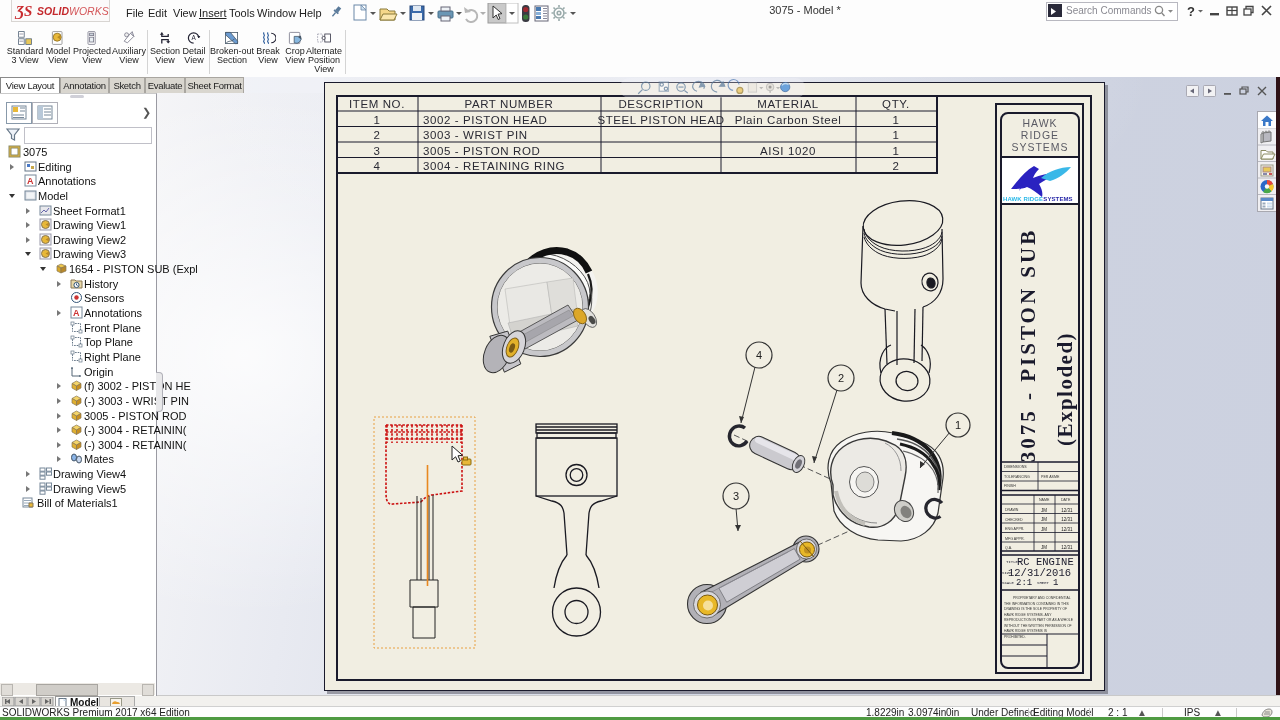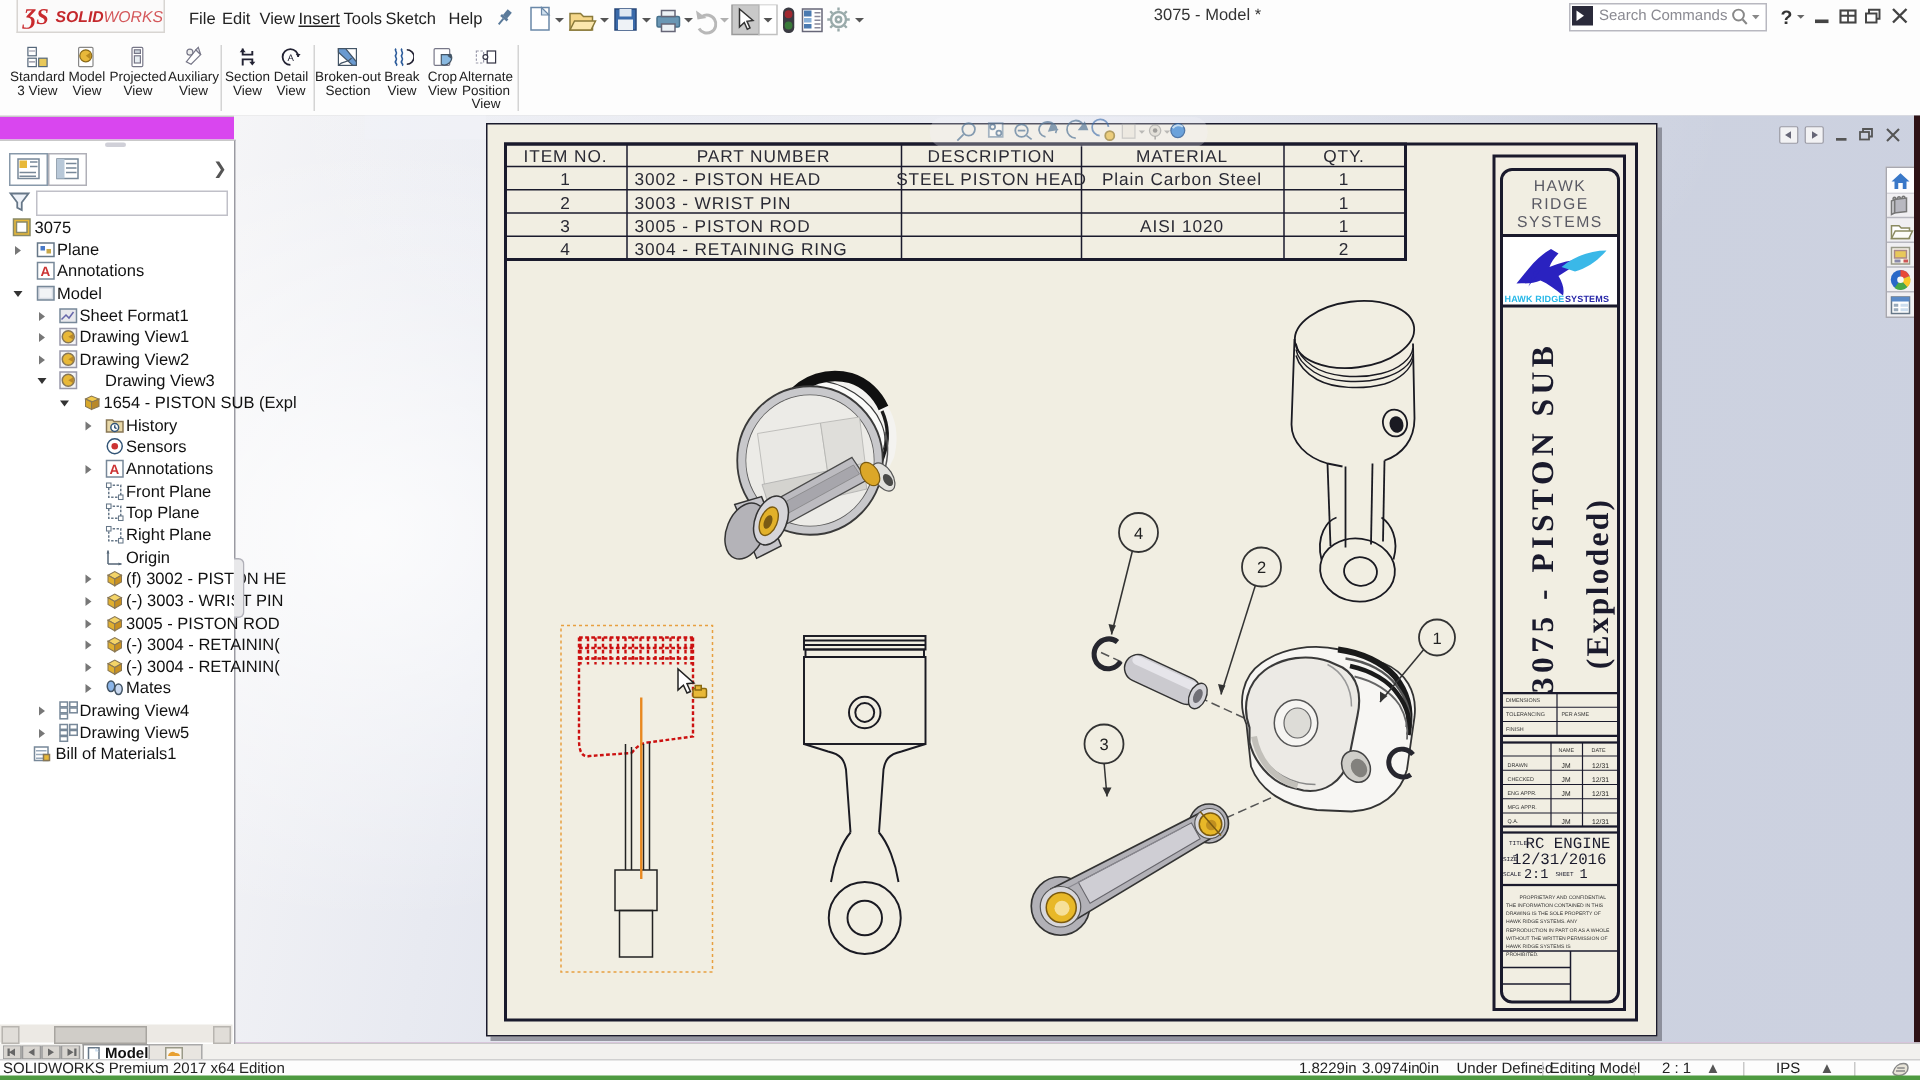--- a/index.html
+++ b/index.html
@@ -68,21 +68,21 @@
     <text x="4" y="16" font-family="Liberation Serif,serif" font-style="italic" font-weight="bold" font-size="15" fill="#c92a2e">ƷS</text>
     <text x="25" y="14.5" font-family="Liberation Sans,sans-serif" font-style="italic" font-weight="bold" font-size="10.5" fill="#c4282c">SOLID</text>
     <text x="57" y="14.5" font-family="Liberation Sans,sans-serif" font-style="italic" font-size="10.5" fill="#d4575a">WORKS</text>
   </svg>
 </div>
 <div class="abs menu" style="left:126px;">File</div>
 <div class="abs menu" style="left:148px;">Edit</div>
 <div class="abs menu" style="left:173px;">View</div>
 <div class="abs menu" style="left:199px;text-decoration:underline;">Insert</div>
 <div class="abs menu" style="left:229px;">Tools</div>
-<div class="abs menu" style="left:257px;">Sketch</div>
+<div class="abs menu" style="left:257px;">Window</div>
 <div class="abs menu" style="left:299px;">Help</div>
 <div class="abs" style="left:330px;top:5px;">
   <svg width="13" height="14" viewBox="0 0 13 14">
         <g transform="rotate(40 6 7)">
           <rect x="4.2" y="1" width="3.6" height="5" fill="#5a7a9a"></rect>
           <rect x="3.2" y="5.8" width="5.6" height="1.8" fill="#5a7a9a"></rect>
           <line x1="6" y1="7.6" x2="6" y2="12.5" stroke="#5a7a9a" stroke-width="1.3"></line>
         </g>
       </svg>
 </div>
@@ -242,20 +242,27 @@
     <svg width="20" height="20" viewBox="0 0 20 20">
           <rect x="2" y="5" width="6" height="10" fill="none" stroke="#99a" stroke-dasharray="2 1.4"></rect>
           <rect x="11" y="5" width="7" height="10" fill="#fff" stroke="#334"></rect>
           <circle cx="9.5" cy="10" r="2" fill="#fff" stroke="#334"></circle>
         </svg>
     Alternate<br>Position<br>View
   </div>
 </div>
 
 <div class="abs" style="left:243px;top:77px;width:81px;height:16px;background:rgba(240,242,247,0.75);z-index:5;"></div>
+<div class="abs" id="tabrow">
+  <div class="ctab active" style="left:0px;width:58px;">View Layout</div>
+  <div class="ctab" style="left:60px;width:47px;">Annotation</div>
+  <div class="ctab" style="left:109px;width:34px;">Sketch</div>
+  <div class="ctab" style="left:145px;width:38px;">Evaluate</div>
+  <div class="ctab" style="left:185px;width:57px;">Sheet Format</div>
+</div>
 
 <div class="abs" id="graphics"></div>
 
 <div class="abs" id="sheetwrap">
 <svg width="779" height="607" viewBox="0 0 779 607">
 
   <rect x="12" y="13" width="754" height="584" fill="none" stroke="#1a1a2c" stroke-width="2"></rect>
 
   <g stroke="#1a1a2c" stroke-width="1" fill="none">
     <rect x="12" y="13" width="600" height="77" stroke-width="2"></rect>
@@ -725,21 +732,21 @@
         </div>
         <div class="trow" style="left:0;top:66px;width:156px;">
           <span class="arr r" style="left:10px;"></span>
           <span style="position:absolute;left:24px;top:0;">
             <svg width="13" height="13" viewBox="0 0 13 13">
               <rect x="1" y="2" width="11" height="9" fill="#fff" stroke="#678"></rect>
               <path d="M3 4 l3 0 0 3 -3 0 z" fill="#4a7ac8"></path>
               <path d="M7 6 l3 0 0 3 -3 0 z" fill="#c8a84a"></path>
             </svg>
           </span>
-          <span class="lbl" style="left:38px;">Plane</span>
+          <span class="lbl" style="left:38px;">Editing</span>
         </div>
         <div class="trow" style="left:0;top:80px;width:156px;">
           <span style="position:absolute;left:24px;top:0;">
             <svg width="13" height="13" viewBox="0 0 13 13">
               <rect x="1" y="1" width="11" height="11" fill="#fff" stroke="#789"></rect>
               <text x="3" y="10" font-size="9" fill="#c33" font-weight="bold">A</text>
             </svg>
           </span>
           <span class="lbl" style="left:38px;">Annotations</span>
         </div>
@@ -787,21 +794,21 @@
         </div>
         <div class="trow" style="left:0;top:153px;width:156px;">
           <span class="arr d" style="left:25px;"></span>
           <span style="position:absolute;left:39px;top:0;">
             <svg width="13" height="13" viewBox="0 0 13 13">
               <rect x="1" y="1" width="11" height="11" fill="#f4f4f6" stroke="#99a"></rect>
               <circle cx="6.5" cy="6.5" r="4" fill="#e8b838" stroke="#875"></circle>
               <path d="M6.5 6.5 l3.4 -2 v4 z" fill="#b8882a"></path>
             </svg>
           </span>
-          <span class="lbl" style="left:70px;">Drawing View3</span>
+          <span class="lbl" style="left:53px;">Drawing View3</span>
         </div>
         <div class="trow" style="left:0;top:168px;width:156px;">
           <span class="arr d" style="left:40px;"></span>
           <span style="position:absolute;left:55px;top:0;">
             <svg width="13" height="13" viewBox="0 0 13 13">
               <path d="M2 4 l4 -2 5 2 -4 2 z" fill="#f0c84a" stroke="#875" stroke-width="0.7"></path>
               <path d="M2 4 v5 l4 2 v-5 z" fill="#d8a82a" stroke="#875" stroke-width="0.7"></path>
               <path d="M11 4 v5 l-5 2 v-5 z" fill="#b8882a" stroke="#875" stroke-width="0.7"></path>
             </svg>
           </span>

